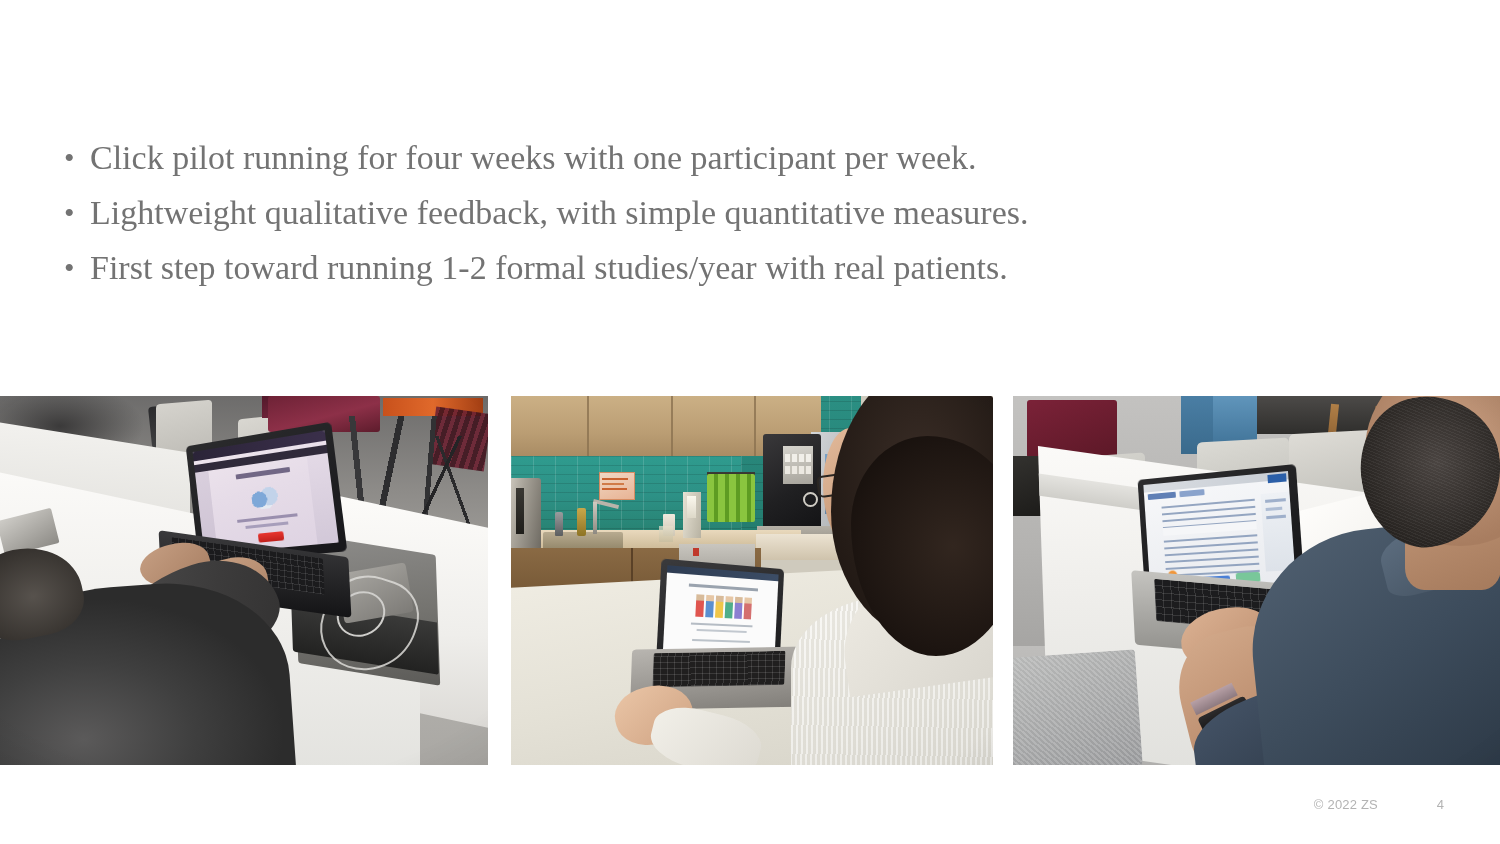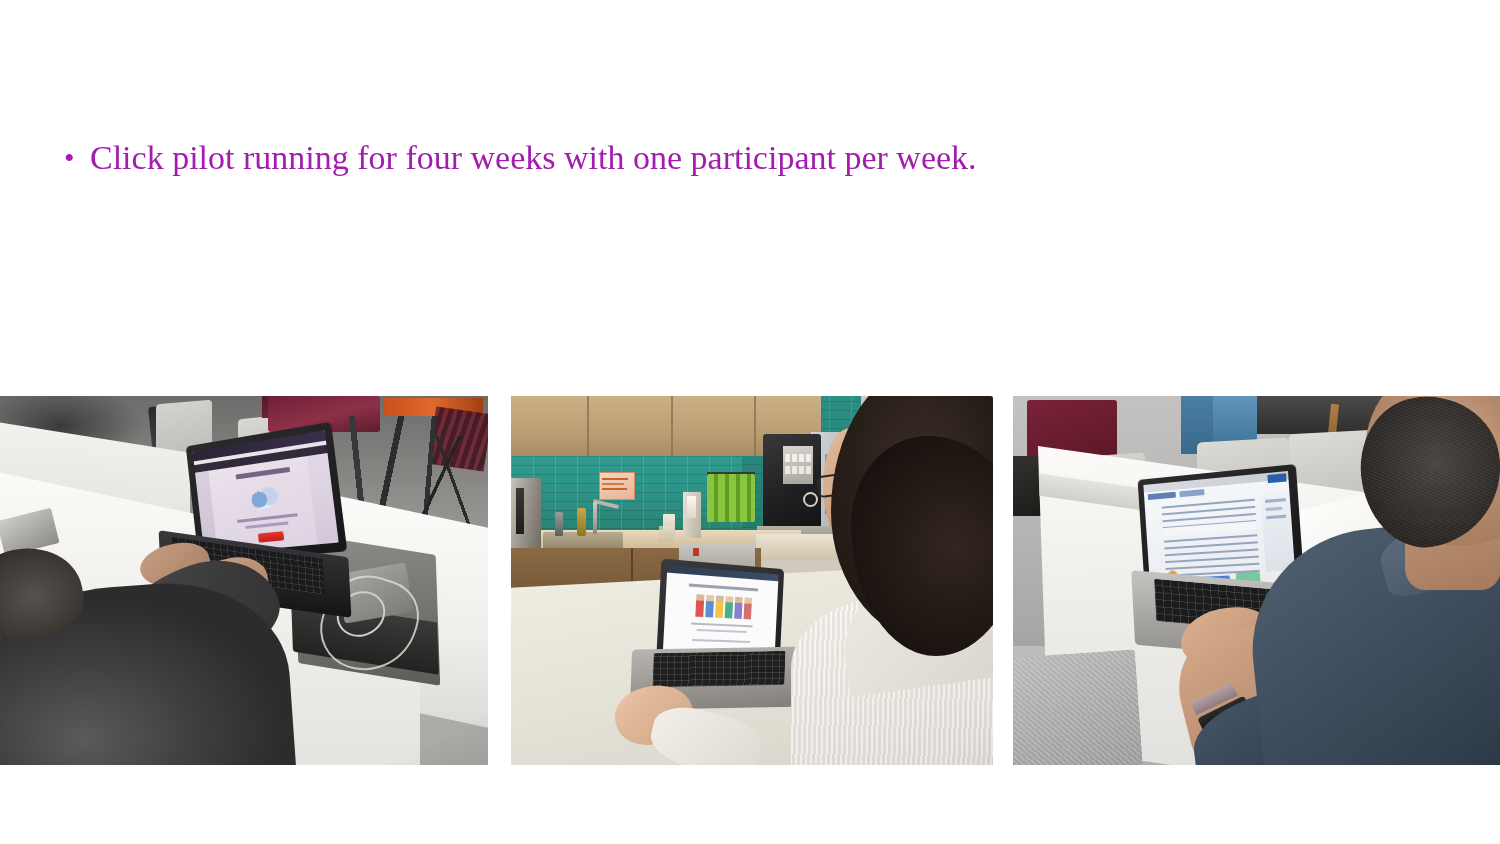--- a/index.html
+++ b/index.html
@@ -42,21 +42,21 @@
     top: 130px;
     width: 1320px;
     list-style: none;
     margin: 0;
     padding: 0;
   }
   .bullet-item {
     font-family: "Liberation Serif", "DejaVu Serif", serif;
     font-size: 34px;
     line-height: 55px;
-    color: #a21caf;
+    color: #737373;
     white-space: nowrap;
     display: block;
   }
   .bullet-dot {
     display: inline-block;
     width: 26px;
     font-size: 30px;
     line-height: 55px;
     vertical-align: top;
   }
@@ -801,20 +801,26 @@
 </style>
 </head>
 <body>
 
 <div class="slide">
 
 
   <ul class="bullet-list">
     <li class="bullet-item">
       <span class="bullet-dot">•</span><span class="bullet-text">Click pilot running for four weeks with one participant per week.</span>
+    </li>
+    <li class="bullet-item">
+      <span class="bullet-dot">•</span><span class="bullet-text">Lightweight qualitative feedback, with simple quantitative measures.</span>
+    </li>
+    <li class="bullet-item">
+      <span class="bullet-dot">•</span><span class="bullet-text">First step toward running 1-2 formal studies/year with real patients.</span>
     </li>
   </ul>
 
   <div class="photo-strip">
 
     <div class="photo photo-1">
       <div class="scene">
         <div class="sh p1-bg"></div>
         <div class="sh p1-floor"></div>
         <div class="sh p1-chair-back-a"></div>
@@ -978,14 +984,18 @@
         <div class="sh p3-shirt-collar"></div>
         <div class="sh p3-neck"></div>
         <div class="sh p3-head"></div>
         <div class="sh p3-beard"></div>
         <div class="sh p3-vignette"></div>
       </div>
     </div>
 
   </div>
 
+  <div class="footer">
+    <span class="footer-copyright">© 2022 ZS</span>
+    <span class="footer-pagenum">4</span>
+  </div>
 
 </div>
 
 </body></html>

